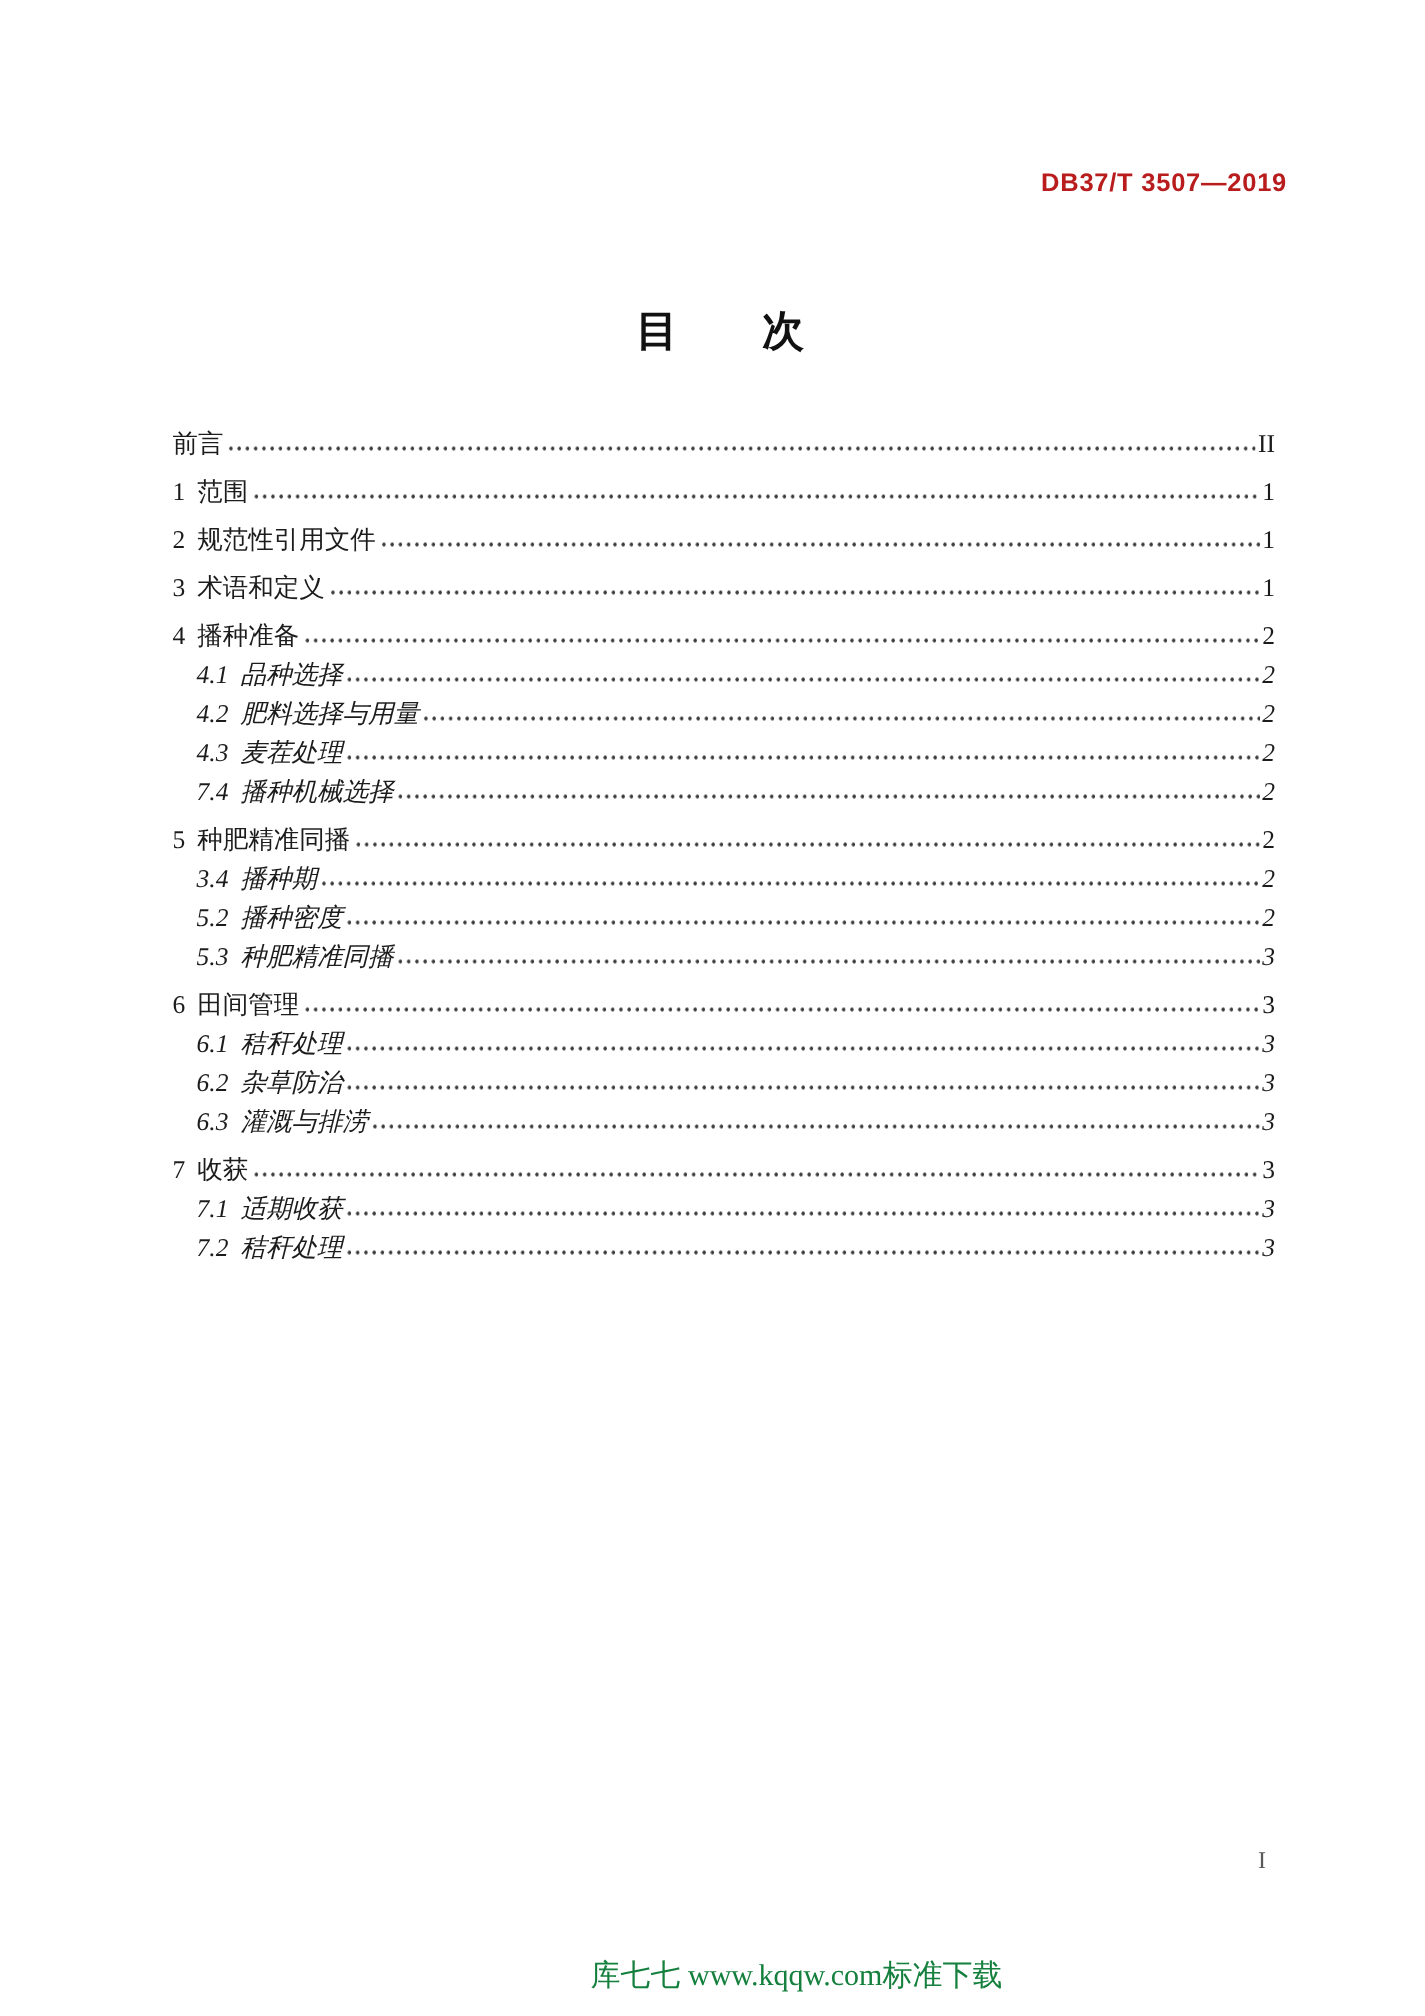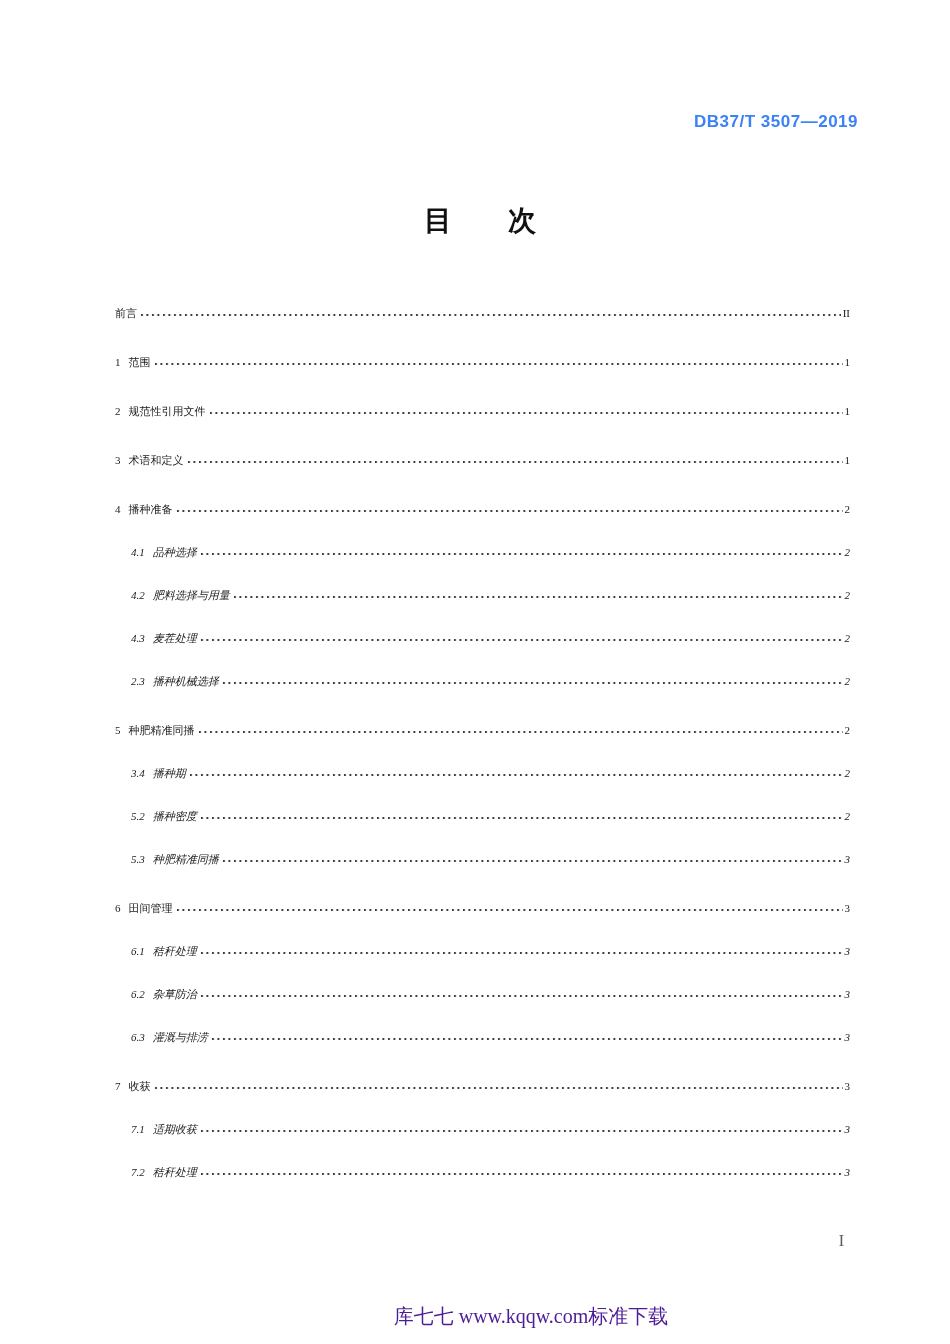--- a/index.html
+++ b/index.html
@@ -11,75 +11,75 @@
     color: #1a1a1a;
     overflow: hidden;
   }
   .doc-number {
     position: absolute;
     top: 112px; right: 92px;
     font-family: "Liberation Sans", "DejaVu Sans", sans-serif;
     font-weight: 700;
     font-size: 17px;
     letter-spacing: 0.5px;
-    color: #3b82f6;
+    color: #b91c1c;
   }
   .doc-title {
     position: absolute;
     top: 202px; left: 0;
     width: 100%;
     padding-left: 10px;
     text-align: center;
     font-family: Liberation Sans, sans-serif;
     font-weight: 700;
     font-size: 28px;
     color: #111;
     white-space: pre;
   }
   .toc {
     position: absolute;
     top: 285px; left: 115px; right: 100px;
   }
   .toc-row {
     display: flex;
     align-items: baseline;
-    font-size: 11px;
+    font-size: 17px;
     line-height: 22px;
     color: #1c1c1c;
   }
   .toc-row.level-1 { margin-top: 10px; }
   .toc-row.level-2 { margin-top: 4px; margin-left: 16px; font-style: italic; }
   .toc-row:first-child { margin-top: 0; }
   .toc-num { margin-right: 8px; white-space: nowrap; }
   .toc-num:empty { display: none; }
   .toc-text { white-space: nowrap; }
   .toc-dots {
     flex: 1;
     height: 4px;
     margin: 0 2px 0 3px;
     background-image: radial-gradient(circle at 2px 2px, #3c3c3c 1.05px, transparent 1.35px);
     background-size: 5.5px 4px;
     background-repeat: repeat-x;
     background-position: left bottom;
   }
-  .toc-page { white-space: nowrap; margin-top: 17px; }
+  .toc-page { white-space: nowrap; }
   .page-number {
     position: absolute;
     top: 1232px; right: 106px;
     font-size: 16px;
     color: #5a5a5a;
   }
   .footer {
     position: absolute;
     top: 1303px; left: 0;
     width: 100%;
     padding-left: 112px;
     text-align: center;
     font-size: 20px;
-    color: #4c1d95;
+    color: #15803d;
     white-space: pre;
   }
 </style>
 </head>
 <body>
 
 <div class="doc-number">DB37/T 3507—2019</div>
 
 <h1 class="doc-title">目　　次</h1>
 
@@ -126,21 +126,21 @@
     <span class="toc-dots"></span>
     <span class="toc-page">2</span>
   </div>
     <div class="toc-row level-2">
     <span class="toc-num">4.3</span>
     <span class="toc-text">麦茬处理</span>
     <span class="toc-dots"></span>
     <span class="toc-page">2</span>
   </div>
     <div class="toc-row level-2">
-    <span class="toc-num">2.3</span>
+    <span class="toc-num">7.4</span>
     <span class="toc-text">播种机械选择</span>
     <span class="toc-dots"></span>
     <span class="toc-page">2</span>
   </div>
     <div class="toc-row level-1">
     <span class="toc-num">5</span>
     <span class="toc-text">种肥精准同播</span>
     <span class="toc-dots"></span>
     <span class="toc-page">2</span>
   </div>

